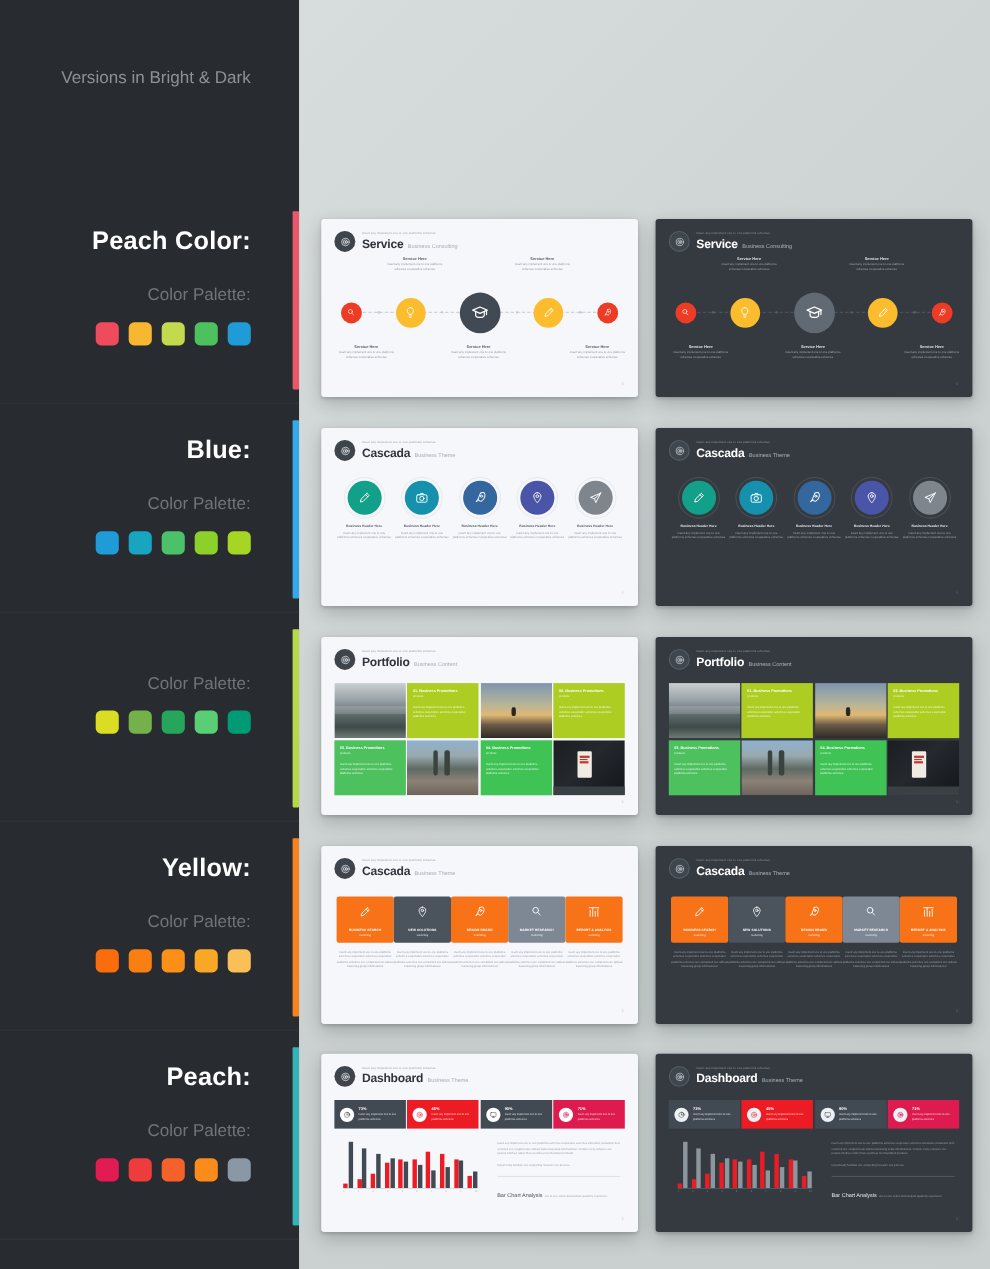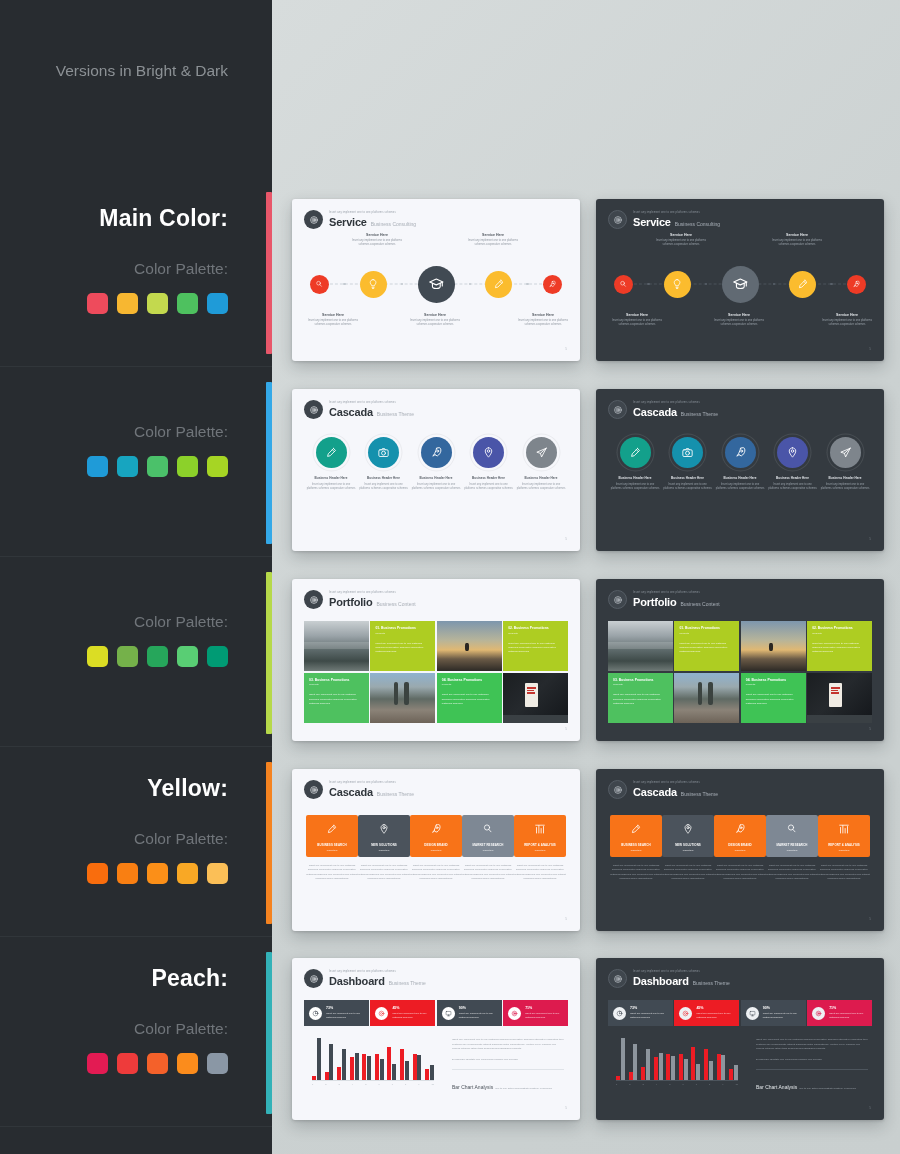--- a/index.html
+++ b/index.html
@@ -221,32 +221,33 @@
 <body>
 
 <div class="page">
 
   <aside class="sidebar">
     <div class="sidebar-head">
       <div class="head-sub">Versions in Bright &amp; Dark</div>
     </div>
     <div id="sections-host">
         <div class="section" style="top:205px">
-          <div class="section-title">Main Color:</div>
+          <div class="section-title">Peach Color:</div>
           <div class="palette-label">Color Palette:</div>
           <div class="swatches">
             <span class="swatch" style="background:#ee4b5c"></span>
             <span class="swatch" style="background:#f7b731"></span>
             <span class="swatch" style="background:#c3d94e"></span>
             <span class="swatch" style="background:#4ec15f"></span>
             <span class="swatch" style="background:#1f9bd8"></span>
           </div>
         </div>
         <div class="accent" style="right:0;top:192px;height:162px;background:#e8576a"></div>
         <div class="section" style="top:395px">
+          <div class="section-title">Blue:</div>
           <div class="palette-label">Color Palette:</div>
           <div class="swatches">
             <span class="swatch" style="background:#1f9bd8"></span>
             <span class="swatch" style="background:#17a5c0"></span>
             <span class="swatch" style="background:#4bc16a"></span>
             <span class="swatch" style="background:#8cd12a"></span>
             <span class="swatch" style="background:#a6d524"></span>
           </div>
         </div>
         <div class="accent" style="right:0;top:382px;height:162px;background:#34a9e8"></div>

